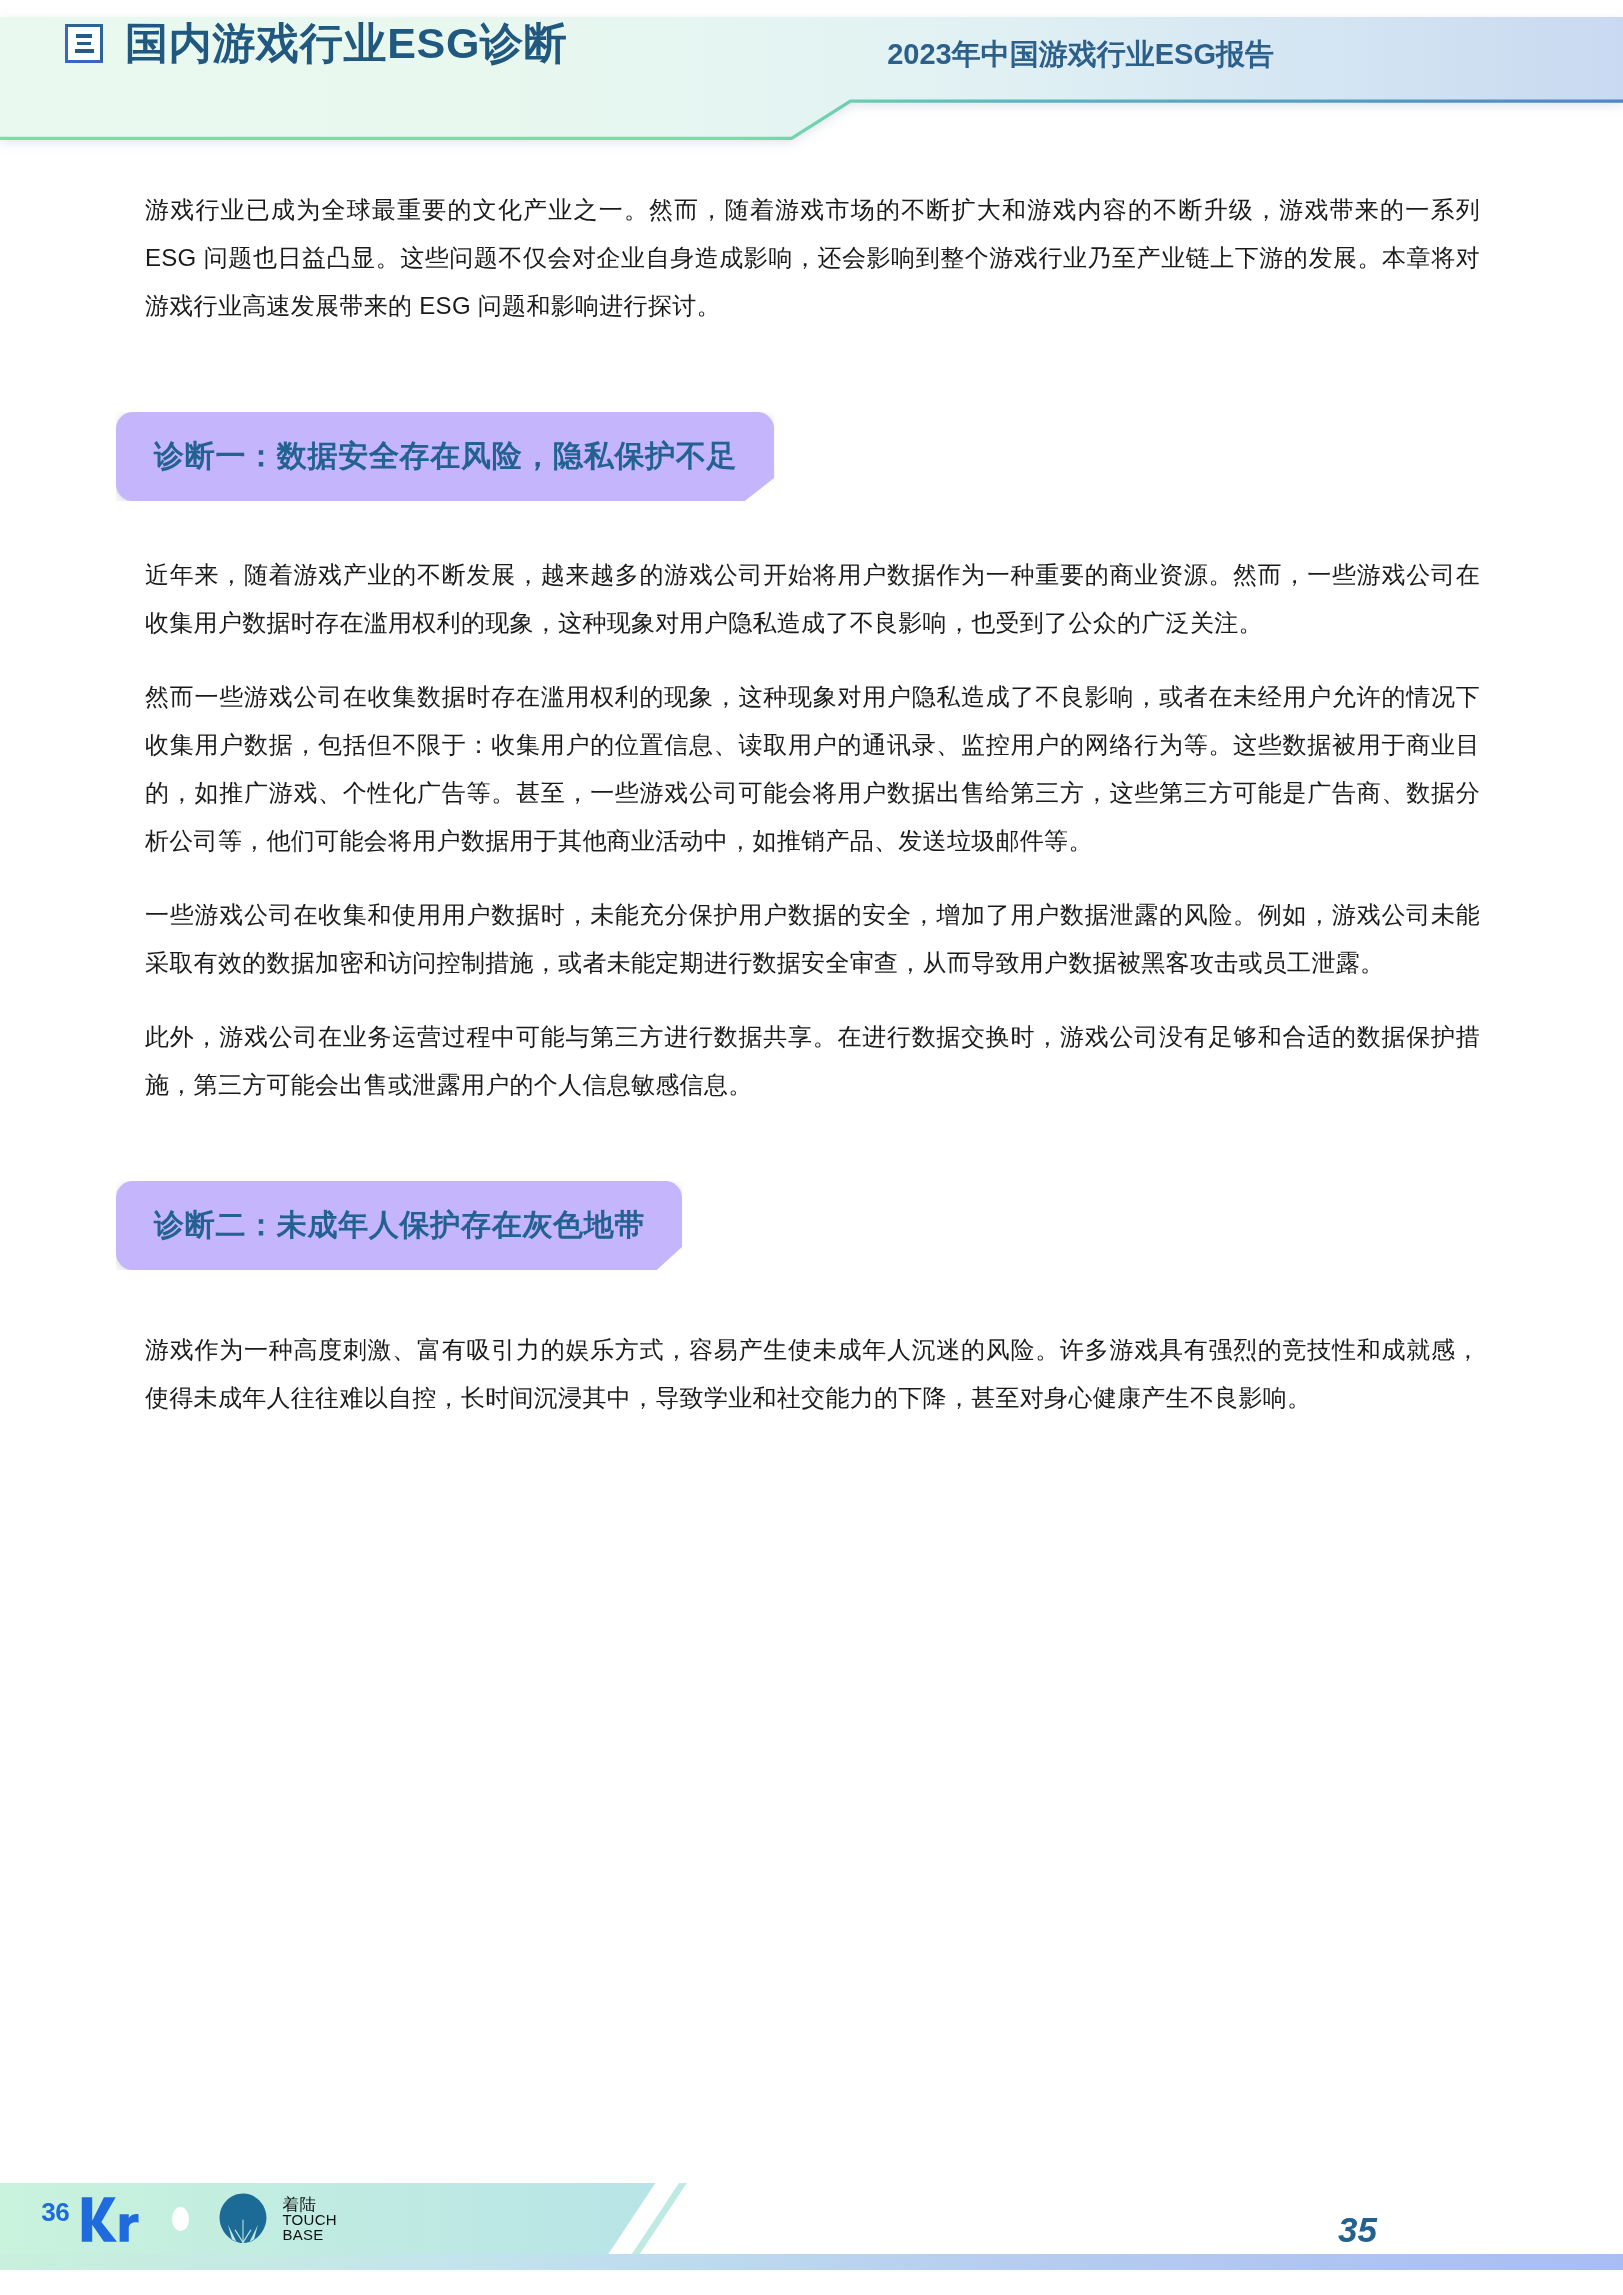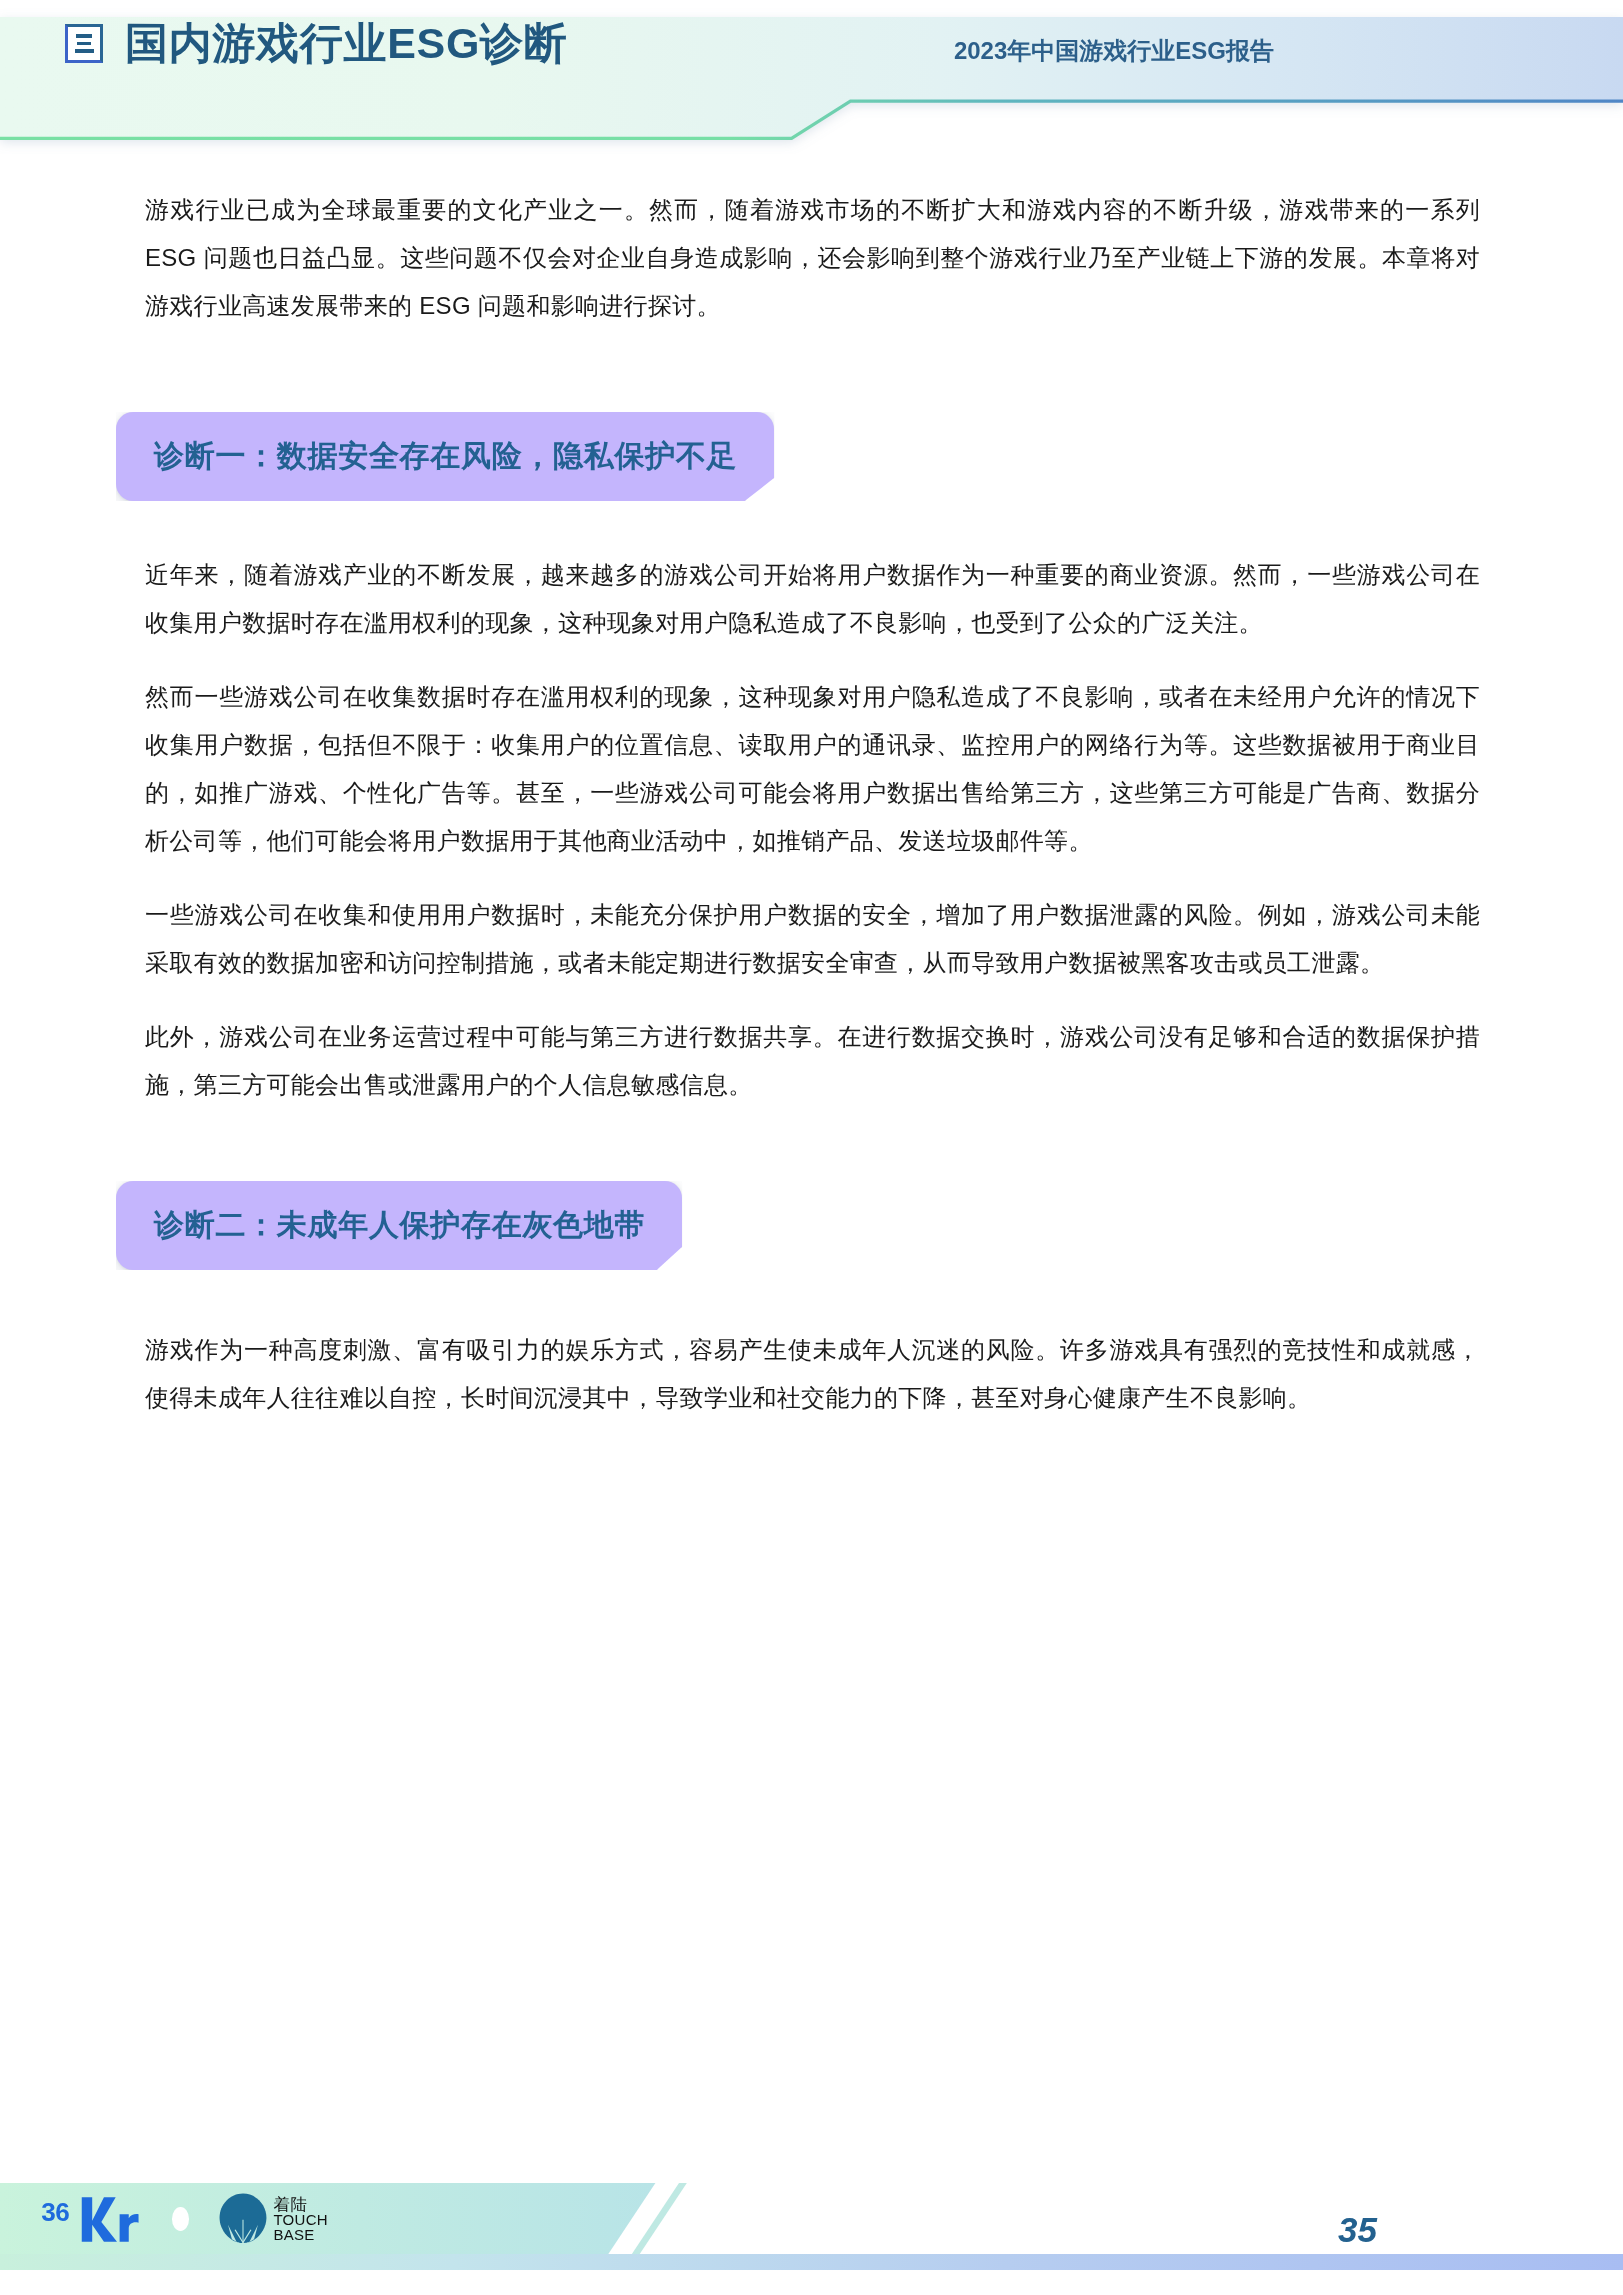--- a/index.html
+++ b/index.html
@@ -70,21 +70,21 @@
     font-weight: bold;
     color: #21587f;
     letter-spacing: 0.7px;
     line-height: 1;
     white-space: nowrap;
   }
   .header-report {
     position: absolute;
     right: 59px;
     top: 35px;
-    font-size: 24px;
+    font-size: 29px;
     font-weight: bold;
     color: #2c5f8a;
     letter-spacing: 0px;
     white-space: nowrap;
   }
 
   
   .content {
     position: absolute;
     left: 145px;
@@ -157,21 +157,21 @@
   .dot-sep {
     width: 17px;
     height: 23.6px;
     border-radius: 50%;
     background: #ffffff;
     margin: 0 9.2px;
   }
   .tb-logo {
     display: flex;
     align-items: center;
-    gap: 2px;
+    gap: 11px;
   }
   .tb-text {
     display: flex;
     flex-direction: column;
     line-height: 1;
   }
   .tb-cn {
     font-size: 16.4px;
     color: #111111;
     letter-spacing: 0.7px;

